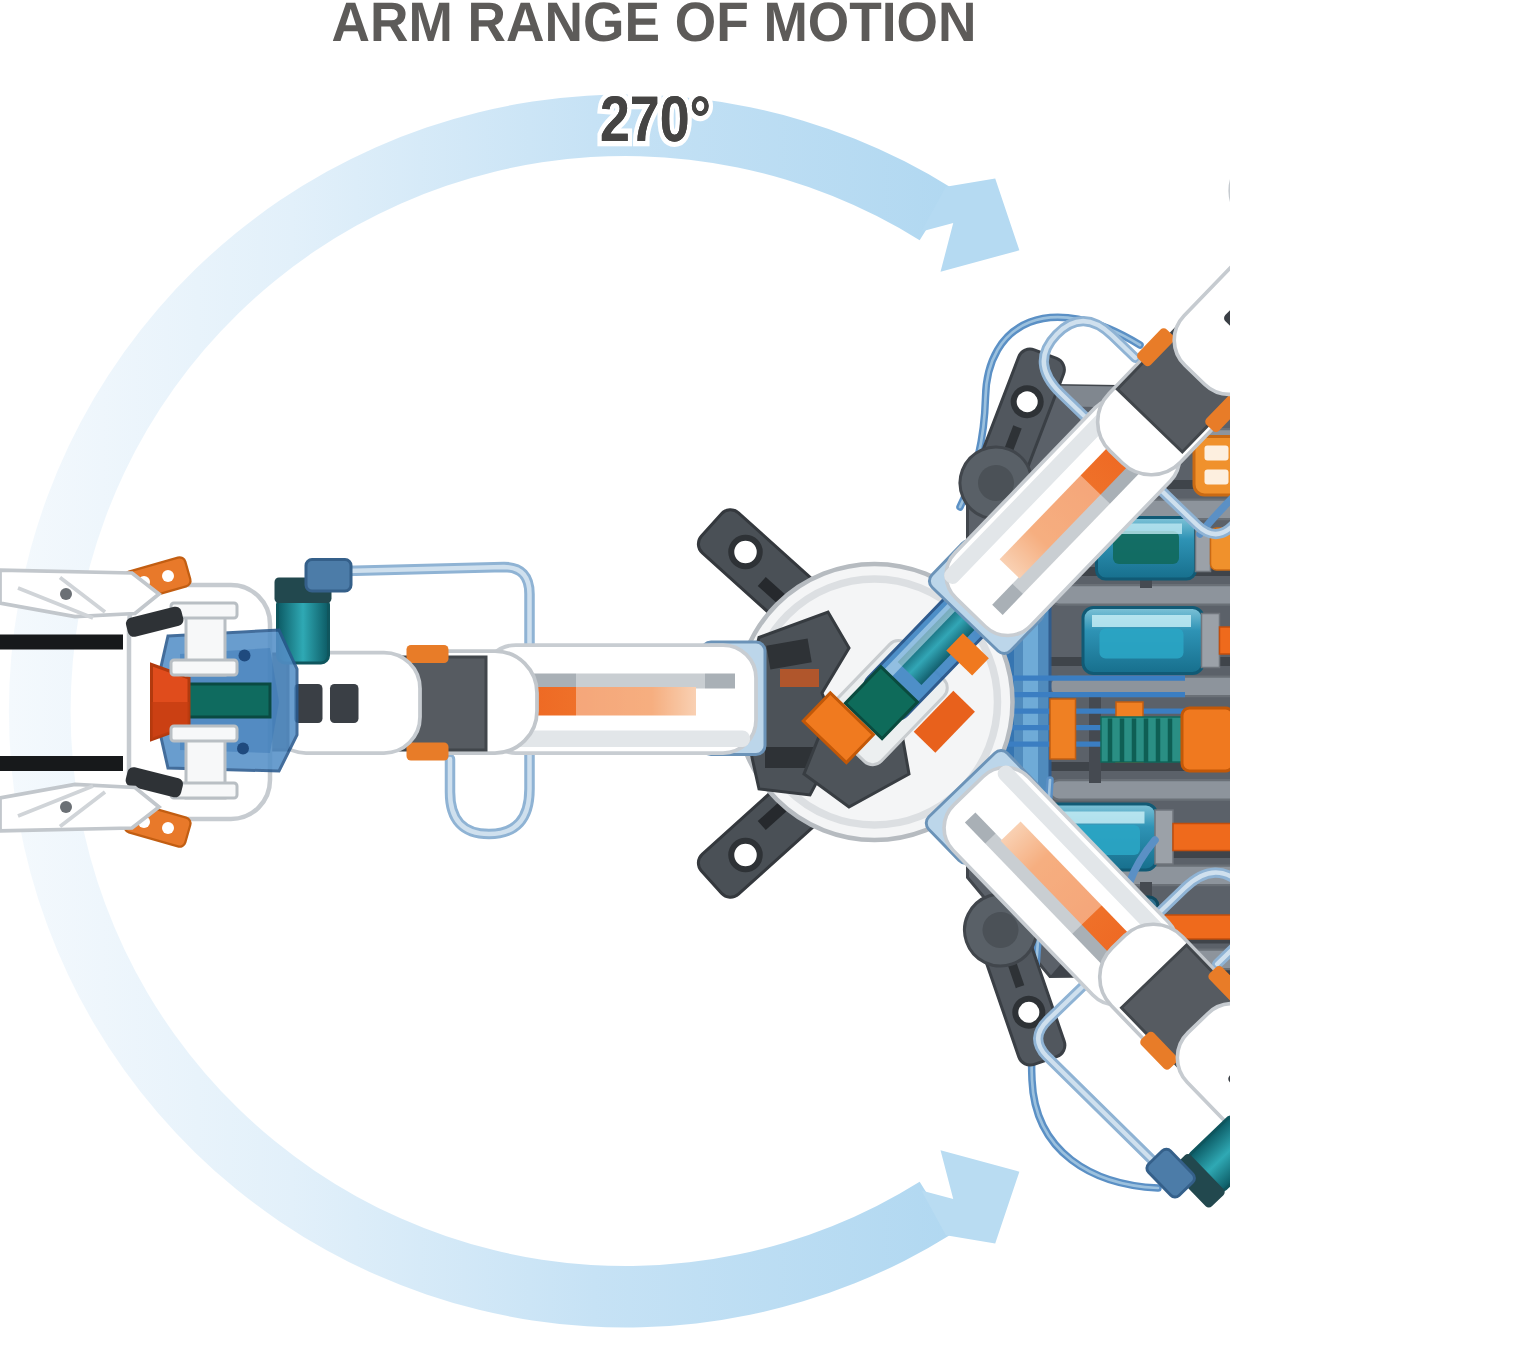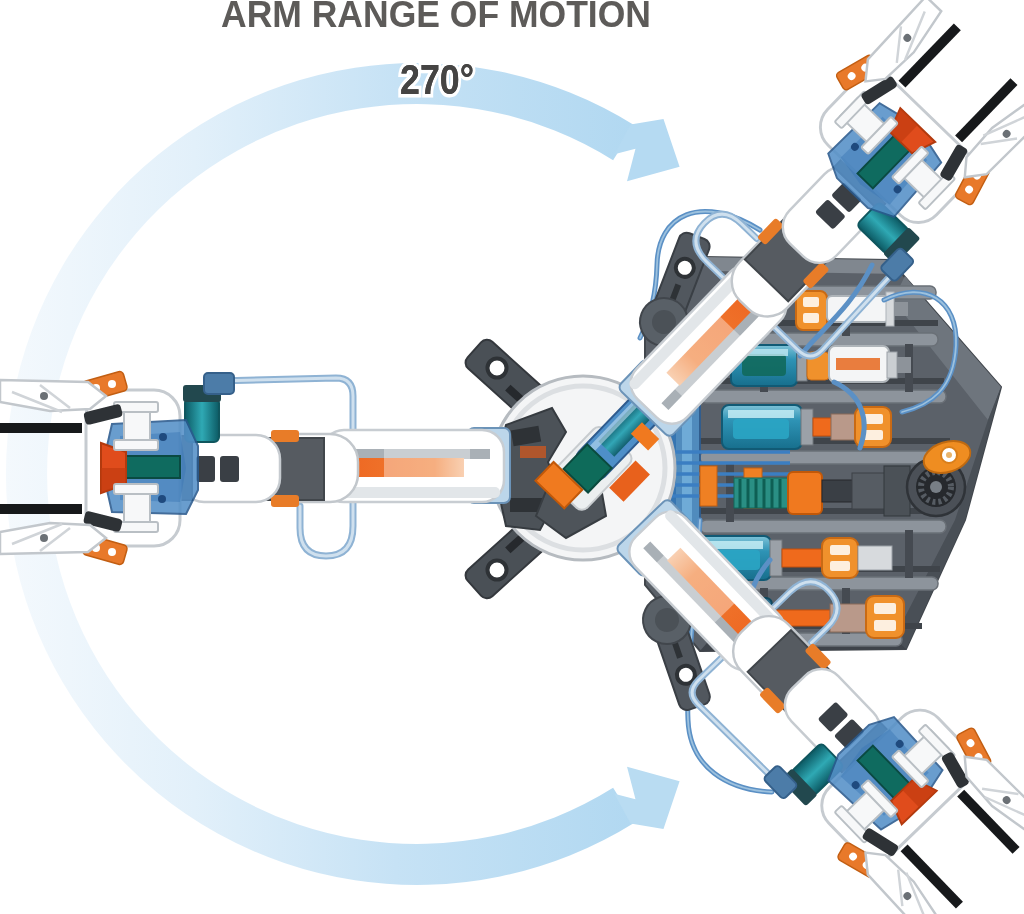--- a/index.html
+++ b/index.html
@@ -1,16 +1,16 @@
 <!DOCTYPE html>
 <html><head>
 <meta charset="utf-8">
 <style>
   html,body{margin:0;padding:0;background:#ffffff;}
-  #stage{position:relative;width:1024px;height:914px;overflow:hidden;background:#ffffff;
+  #stage{position:relative;width:820px;height:914px;overflow:hidden;background:#ffffff;
          font-family:"Liberation Sans", sans-serif;}
   svg{position:absolute;left:0;top:0;}
 </style>
 </head>
 <body>
 <div id="stage">
 <svg width="1024" height="914" viewBox="0 0 1024 914">
 <defs>
   <linearGradient id="arcg" x1="0" y1="0" x2="1" y2="0">
     <stop offset="0" stop-color="#f4f9fd"></stop>

